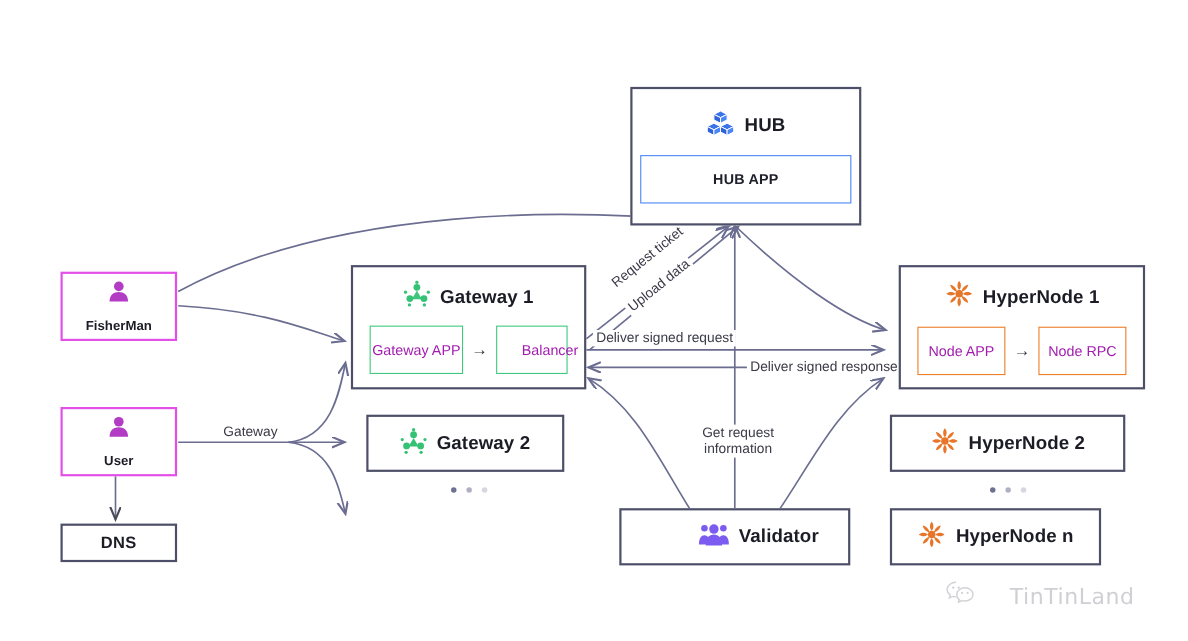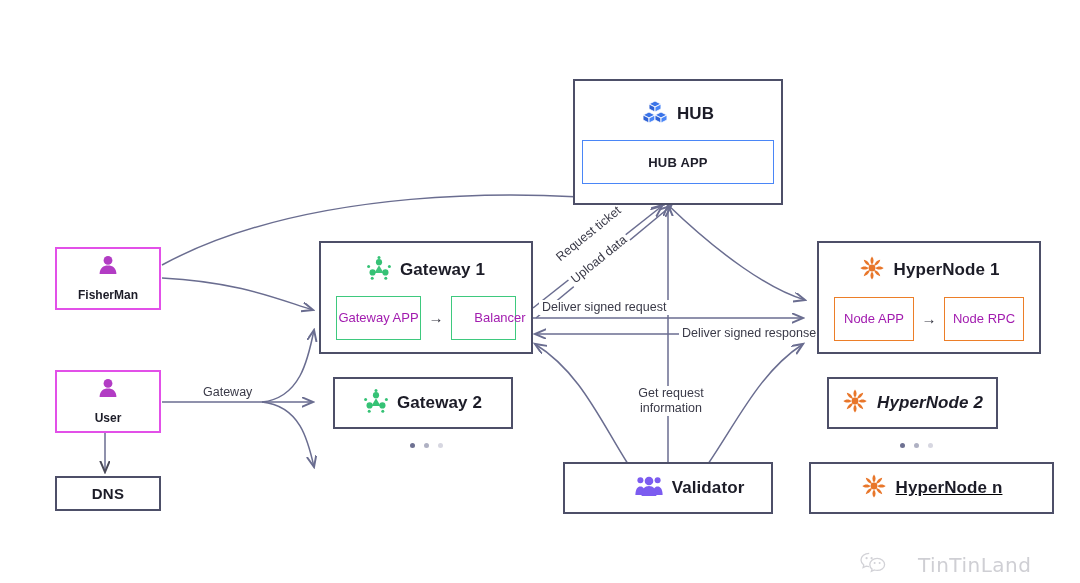--- a/index.html
+++ b/index.html
@@ -328,21 +328,21 @@
       </span>
       <span class="node-title">HyperNode 1</span>
     </div>
     <div class="subrow">
       <div class="subbox orange" style="width:80px;">Node APP</div>
       <span class="sub-arrow">→</span>
       <div class="subbox orange" style="width:80px;">Node RPC</div>
     </div>
   </div>
 
-  <div class="node" style="left:827px; top:377px; width:171px; height:52px;font-style:italic;">
+  <div class="node" style="left:809px; top:377px; width:214px; height:52px;">
     <div class="node-head">
       <span>
         <svg width="26" height="26" viewBox="0 0 26 26">
           <g fill="#e8762a">
             <circle cx="13" cy="13" r="3.4"></circle>
             <path d="M13,1.4 C15.1,3.6 15.1,7.4 13,9.6 C10.9,7.4 10.9,3.6 13,1.4 Z"></path>
             <path d="M13,16.4 C15.1,18.6 15.1,22.4 13,24.6 C10.9,22.4 10.9,18.6 13,16.4 Z"></path>
             <path d="M1.4,13 C3.6,10.9 7.4,10.9 9.6,13 C7.4,15.1 3.6,15.1 1.4,13 Z"></path>
             <path d="M16.4,13 C18.6,10.9 22.4,10.9 24.6,13 C22.4,15.1 18.6,15.1 16.4,13 Z"></path>
             <path d="M4.8,4.8 C7.8,5.3 10.4,7.9 10.9,10.9 C7.9,10.4 5.3,7.8 4.8,4.8 Z"></path>
@@ -355,21 +355,21 @@
       <span class="node-title">HyperNode 2</span>
     </div>
   </div>
 
   <div class="dots" style="left:900px; top:443px;">
     <i></i>
       <i></i>
       <i></i>
   </div>
 
-  <div class="node" style="left:809px; top:462px; width:245px; height:52px;text-decoration:underline;">
+  <div class="node" style="left:809px; top:462px; width:192px; height:52px;">
     <div class="node-head">
       <span>
         <svg width="26" height="26" viewBox="0 0 26 26">
           <g fill="#e8762a">
             <circle cx="13" cy="13" r="3.4"></circle>
             <path d="M13,1.4 C15.1,3.6 15.1,7.4 13,9.6 C10.9,7.4 10.9,3.6 13,1.4 Z"></path>
             <path d="M13,16.4 C15.1,18.6 15.1,22.4 13,24.6 C10.9,22.4 10.9,18.6 13,16.4 Z"></path>
             <path d="M1.4,13 C3.6,10.9 7.4,10.9 9.6,13 C7.4,15.1 3.6,15.1 1.4,13 Z"></path>
             <path d="M16.4,13 C18.6,10.9 22.4,10.9 24.6,13 C22.4,15.1 18.6,15.1 16.4,13 Z"></path>
             <path d="M4.8,4.8 C7.8,5.3 10.4,7.9 10.9,10.9 C7.9,10.4 5.3,7.8 4.8,4.8 Z"></path>
@@ -394,21 +394,21 @@
             <path d="M17.6,20 C17.6,14.2 19.8,11.6 22.6,11.6 C25.4,11.6 27.6,14.2 27.6,20 Z"></path>
             <circle cx="14" cy="6" r="4.3"></circle>
             <path d="M6.6,21 C6.6,14 9.8,11 14,11 C18.2,11 21.4,14 21.4,21 Z"></path>
           </g>
         </svg>
       </span>
       <span class="node-title">Validator</span>
     </div>
   </div>
 
-  <div class="watermark" style="left:860px; top:552px;gap:32px;">
+  <div class="watermark" style="left:860px; top:528px;gap:32px;">
     <span>
       <svg width="26" height="22" viewBox="0 0 26 22">
         <g fill="none" stroke="#d2d2d7" stroke-width="1.3">
           <path d="M9.2,1.4 C4.6,1.4 1,4.4 1,8 C1,10 2.1,11.8 3.8,13 L3.1,15.6 L6.1,14.2 C7.1,14.5 8.1,14.6 9.2,14.6"></path>
           <path d="M17.2,6.4 C21.3,6.4 24.6,9.1 24.6,12.4 C24.6,15.7 21.3,18.4 17.2,18.4 C16.2,18.4 15.3,18.3 14.4,18 L11.4,19.4 L12.1,17 C10.3,15.9 9.8,14.3 9.8,12.4 C9.8,9.1 13.1,6.4 17.2,6.4 Z"></path>
         </g>
         <g fill="#d2d2d7">
           <circle cx="6.6" cy="6.2" r="1.1"></circle>
           <circle cx="11.6" cy="6.2" r="1.1"></circle>
           <circle cx="14.6" cy="11" r="1"></circle>

